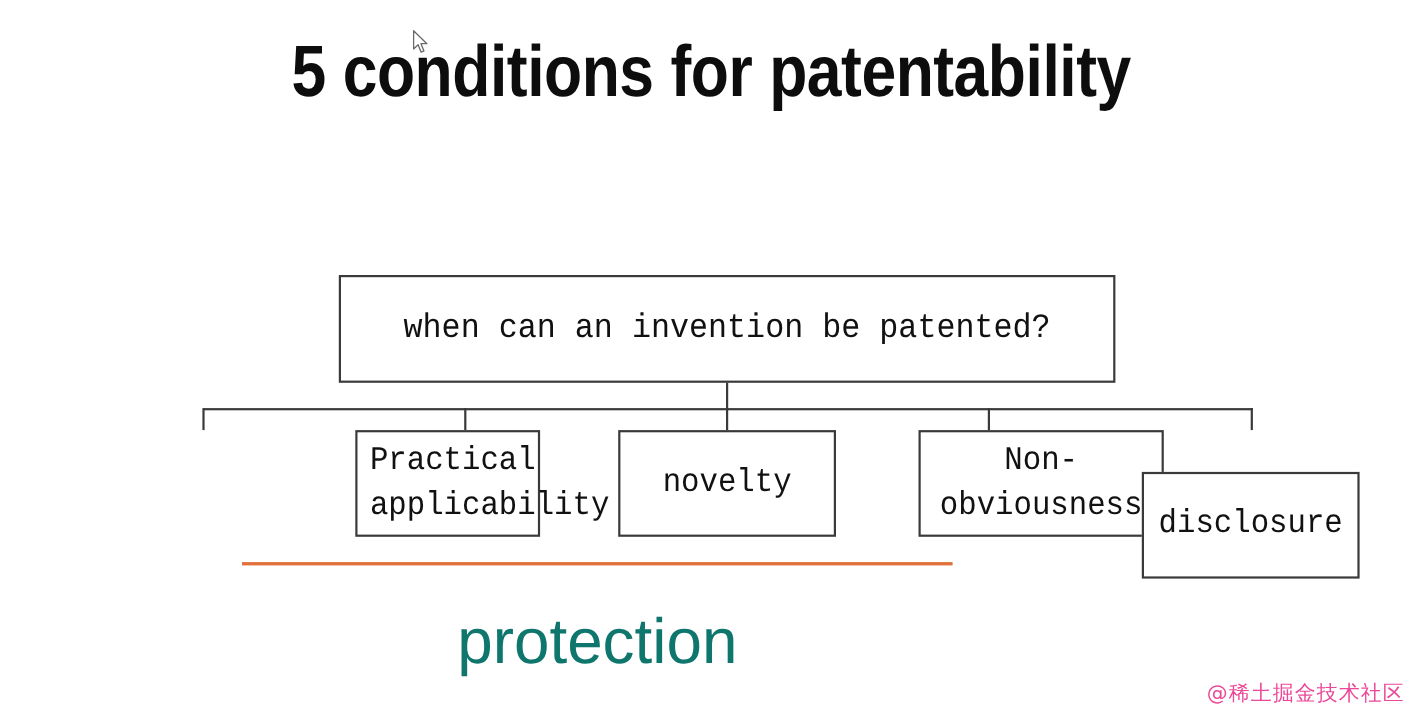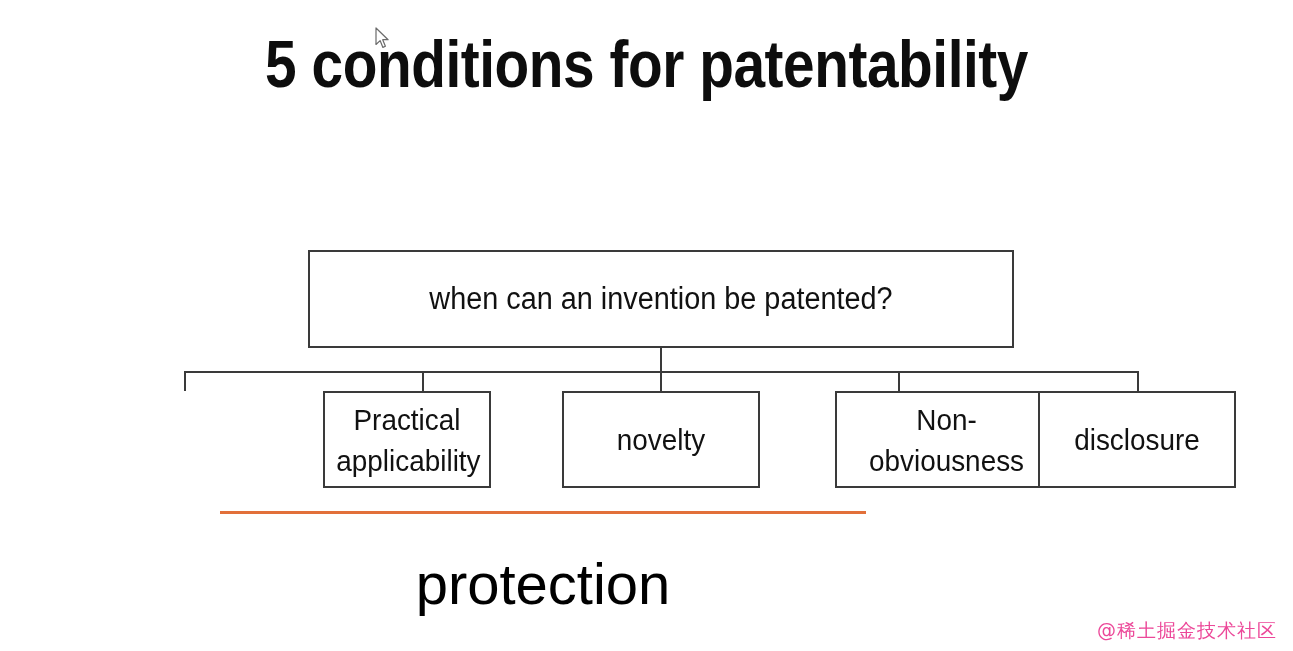--- a/index.html
+++ b/index.html
@@ -45,21 +45,21 @@
   .node {
     position: absolute;
     box-sizing: border-box;
     border: 2px solid #3a3a3a;
     background: #ffffff;
     display: flex;
     align-items: center;
     justify-content: center;
     text-align: center;
     color: #111111;
-    font-family: Liberation Sans, sans-serif;
+    font-family: Liberation Mono, monospace;
   }
   .node-text {
     display: block;
     width: 100%;
     padding: 0 6px;
     box-sizing: border-box;
     white-space: pre-line;
     transform: scaleX(0.93);
   }
   #node-root {
@@ -73,21 +73,21 @@
   .leaf {
     top: 391px;
     height: 97px;
     font-size: 30px;
     line-height: 41px;
   }
   #node-subject-matter  { left: 85px;   width: 200px; }
   #node-practical       { left: 323px;  width: 168px; }
   #node-novelty         { left: 562px;  width: 198px; }
   #node-nonobvious      { left: 835px;  width: 223px; }
-  #node-disclosure      { left: 1038px; width: 198px; }
+  #node-disclosure      { left: 1038px; width: 198px; margin-top: 38px; }
 
   
   .conn {
     position: absolute;
     background: #3a3a3a;
   }
   .conn-v { width: 2px; }
   .conn-h { height: 2px; }
 
   #conn-stem      { left: 660px; top: 348px; height: 24px; }
@@ -109,21 +109,21 @@
   }
   #caption-protection {
     position: absolute;
     left: 220px;
     top: 548px;
     width: 646px;
     text-align: center;
     font-family: "Liberation Sans", sans-serif;
     font-size: 58px;
     line-height: 72px;
-    color: #000000;
+    color: #0f766e;
     white-space: nowrap;
   }
 
   
   #watermark {
     position: absolute;
     right: 16px;
     bottom: 8px;
     font-family: "DejaVu Sans", sans-serif;
     font-size: 19px;

